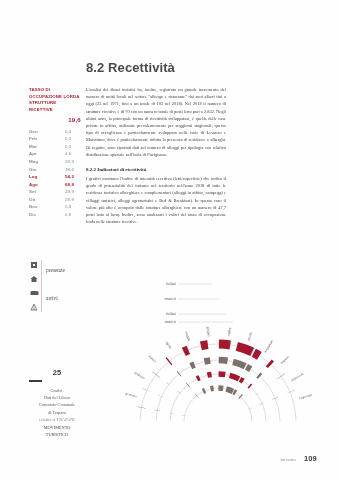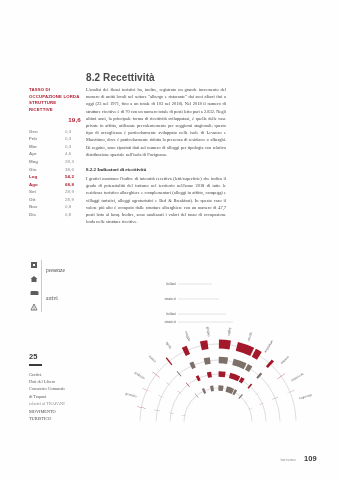--- a/index.html
+++ b/index.html
@@ -20,22 +20,22 @@
     position: absolute;
     left: 0; top: 0;
     width: 339px; height: 480px;
     background: #fefefe;
   }
 
   
   .section-title {
     position: absolute;
     left: 86px;
-    top: 72px;
-    font-size: 10px;
+    top: 60px;
+    font-size: 13px;
     font-weight: bold;
     letter-spacing: 0.1px;
     color: #4a4a4a;
     font-family: "Liberation Sans", sans-serif;
   }
 
   
   .stat-block {
     position: absolute;
     left: 29px;
@@ -146,22 +146,23 @@
     position: absolute;
     left: 0;
   }
   .legend-label.l1 { top: 9px; }
   .legend-label.l2 { top: 37px; }
 
   
   .caption {
     position: absolute;
     left: 29px;
-    top: 352px;
+    top: 368px;
     width: 56px;
+    text-align: center;
   }
   .caption-num {
     font-size: 7.5px;
     font-weight: bold;
     color: #3a3a3a;
     letter-spacing: 0.2px;
   }
   .caption-rule {
     width: 13px;
     height: 1.6px;

